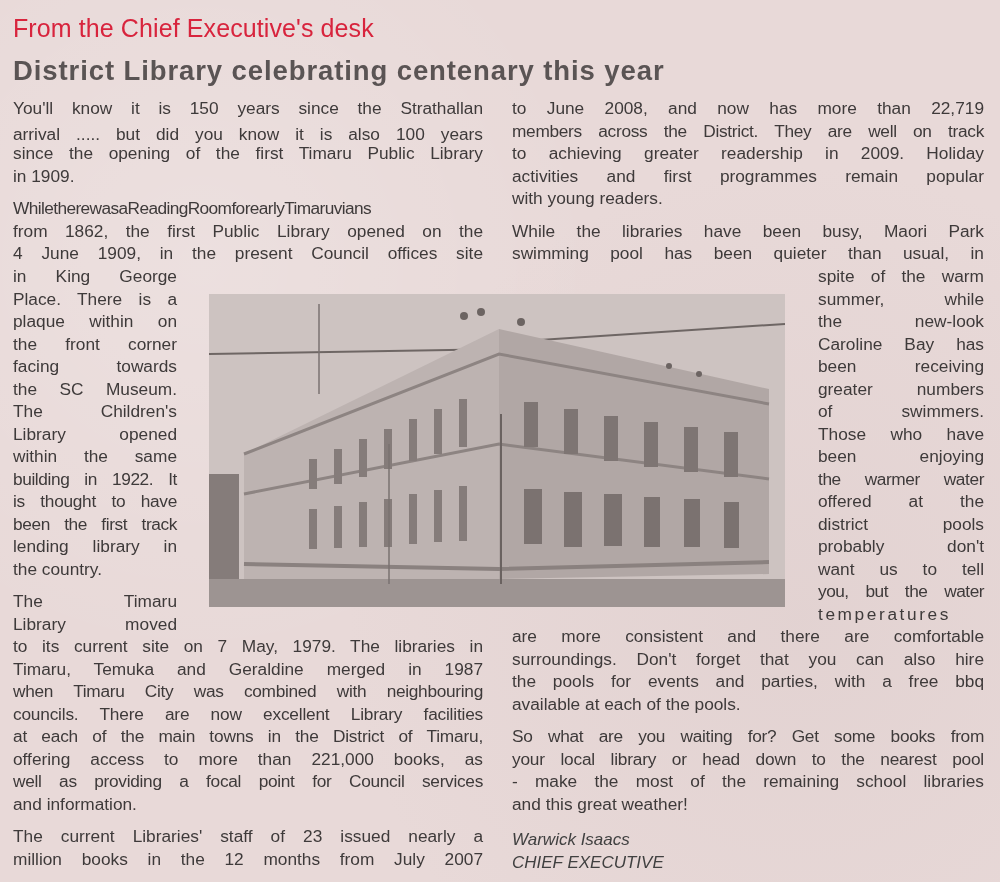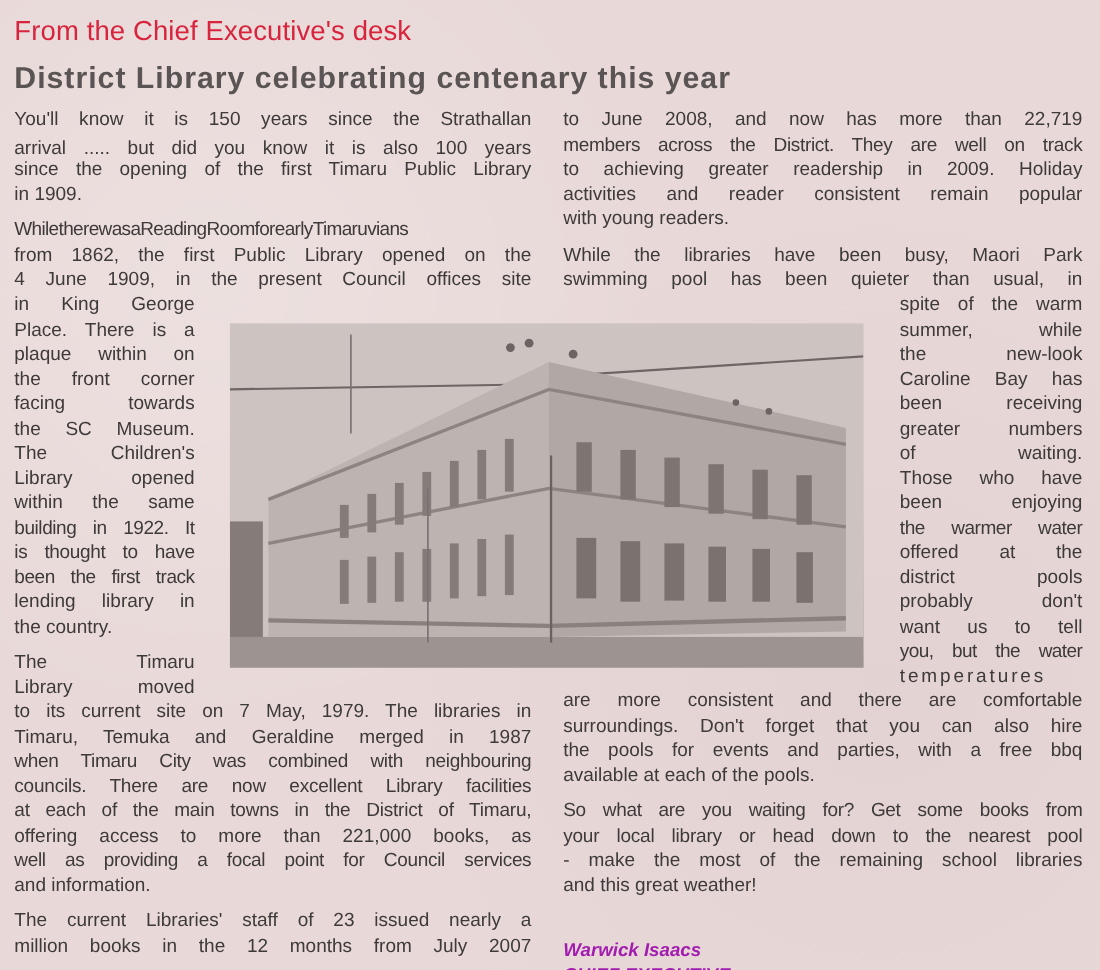--- a/index.html
+++ b/index.html
@@ -21,22 +21,22 @@
     position:absolute; left:13px; top:55px;
     font-family:"Liberation Sans", sans-serif; font-weight:bold;
     font-size:27.5px; color:#5a5454; letter-spacing:0.9px; white-space:nowrap;
   }
   .line {
     position:absolute; white-space:nowrap;
     font-size:17.3px; line-height:22.6px; color:#3e3a3a;
   }
   .j { text-align:justify; text-align-last:justify; }
   .sig {
-    position:absolute; left:512px; font-weight:bold; font-style:italic;
-    font-size:17px; color:#a21caf; white-space:nowrap;margin-top:24px;
+    position:absolute; left:512px; font-weight:normal; font-style:italic;
+    font-size:17px; color:#404040; white-space:nowrap;
   }
   .photo {
     position:absolute; left:209px; top:294px; width:576px; height:313px;
     background:linear-gradient(180deg,#cfc5c3 0%,#c6bcba 55%,#a89f9d 88%,#8f8784 100%);
     overflow:hidden;
   }
   .photo svg { width:100%; height:100%; display:block; }
 </style>
 </head>
 <body>
@@ -83,33 +83,33 @@
     <div class="line" style="left:13px;top:792.5px">and information.</div>
 
     <div class="line j" style="left:13px;top:825px;width:470px">The current Libraries' staff of 23 issued nearly a</div>
     <div class="line j" style="left:13px;top:847.5px;width:470px">million books in the 12 months from July 2007</div>
   </div>
 
   <div>
     <div class="line j" style="left:512px;top:97px;width:472px">to June 2008, and now has more than 22,719</div>
     <div class="line j" style="left:512px;top:119.5px;width:472px;letter-spacing:-0.3px">members across the District. They are well on track</div>
     <div class="line j" style="left:512px;top:142px;width:472px">to achieving greater readership in 2009. Holiday</div>
-    <div class="line j" style="left:512px;top:164.5px;width:472px">activities and reader consistent remain popular</div>
+    <div class="line j" style="left:512px;top:164.5px;width:472px">activities and first programmes remain popular</div>
     <div class="line" style="left:512px;top:187px">with young readers.</div>
 
     <div class="line j" style="left:512px;top:219.5px;width:472px">While the libraries have been busy, Maori Park</div>
     <div class="line j" style="left:512px;top:242px;width:472px">swimming pool has been quieter than usual, in</div>
 
     <div class="line j" style="left:818px;top:265px;width:166px">spite of the warm</div>
     <div class="line j" style="left:818px;top:287.5px;width:166px">summer, while</div>
     <div class="line j" style="left:818px;top:310px;width:166px">the new-look</div>
     <div class="line j" style="left:818px;top:332.5px;width:166px">Caroline Bay has</div>
     <div class="line j" style="left:818px;top:355px;width:166px">been receiving</div>
     <div class="line j" style="left:818px;top:377.5px;width:166px">greater numbers</div>
-    <div class="line j" style="left:818px;top:400px;width:166px">of waiting.</div>
+    <div class="line j" style="left:818px;top:400px;width:166px">of swimmers.</div>
     <div class="line j" style="left:818px;top:422.5px;width:166px">Those who have</div>
     <div class="line j" style="left:818px;top:445px;width:166px">been enjoying</div>
     <div class="line j" style="left:818px;top:467.5px;width:166px;letter-spacing:-0.4px">the warmer water</div>
     <div class="line j" style="left:818px;top:490px;width:166px">offered at the</div>
     <div class="line j" style="left:818px;top:512.5px;width:166px">district pools</div>
     <div class="line j" style="left:818px;top:535px;width:166px">probably don't</div>
     <div class="line j" style="left:818px;top:557.5px;width:166px">want us to tell</div>
     <div class="line j" style="left:818px;top:580px;width:166px;letter-spacing:-0.5px">you, but the water</div>
     <div class="line j" style="left:818px;top:602.5px;width:166px;letter-spacing:2.6px">temperatures</div>
 

